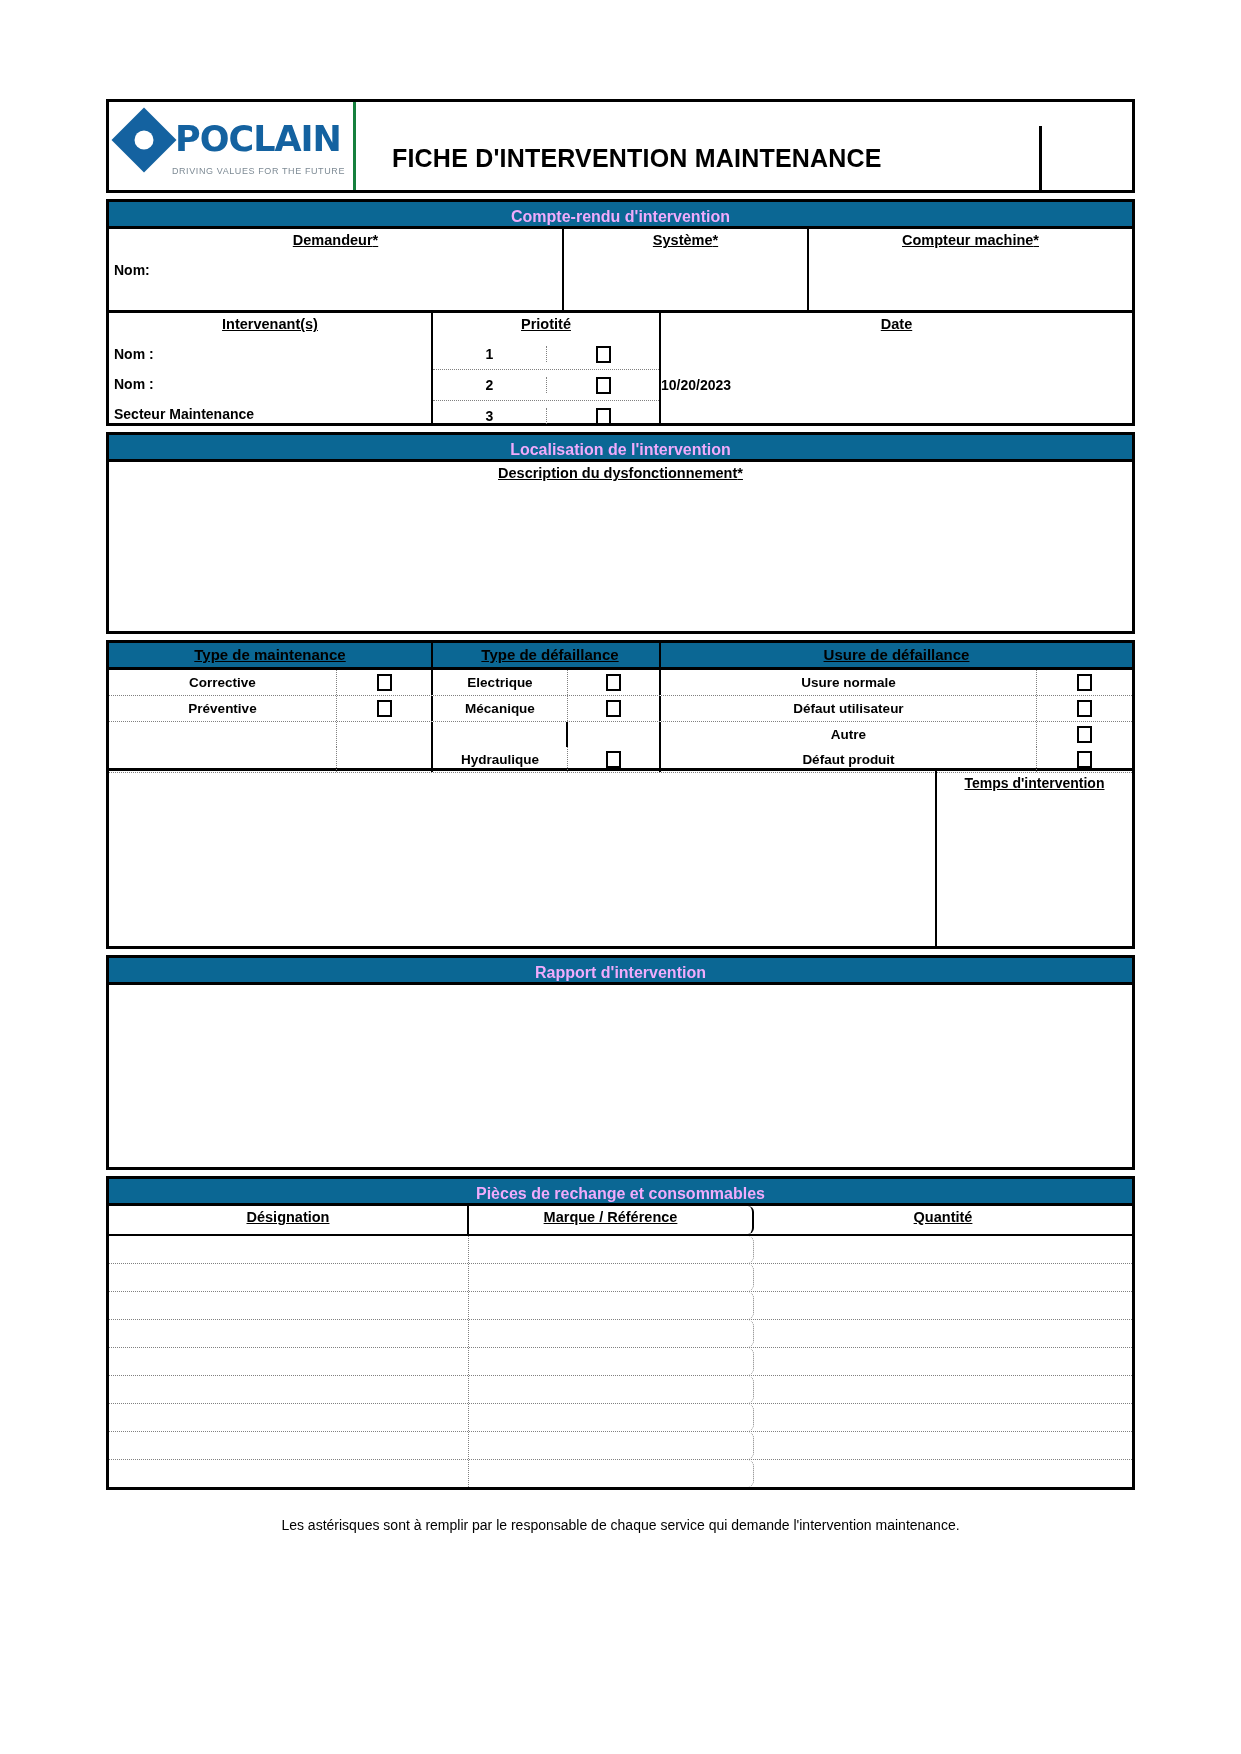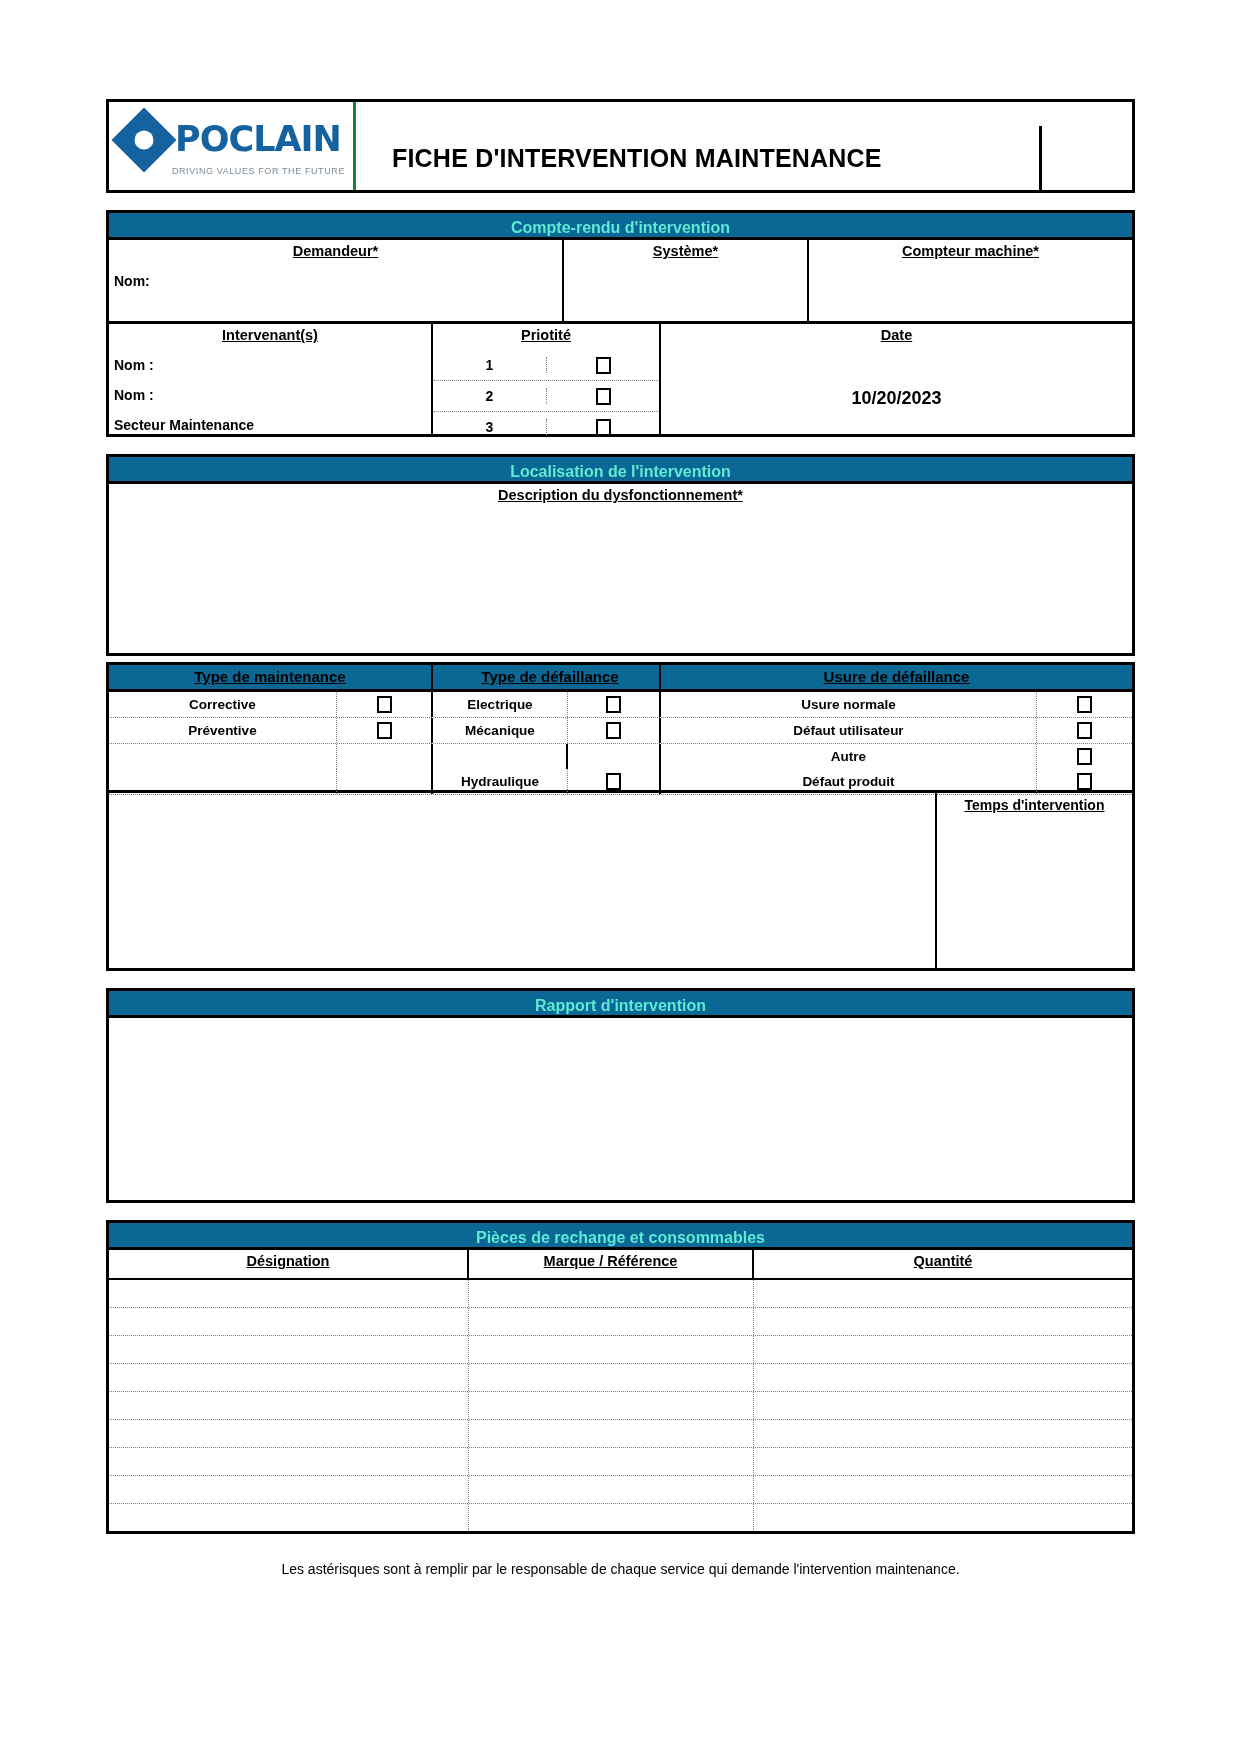--- a/index.html
+++ b/index.html
@@ -105,30 +105,30 @@
     letter-spacing: 0.2px;
   }
   .header-blank {
     width: 90px;
     box-sizing: border-box;
   }
 
   
   .band {
     background: #0b6794;
-    color: #5eead4;
+    color: #f0abfc;
     text-align: center;
     font-weight: bold;
     font-size: 16px;
     line-height: 30px;
     height: 30px;
     border: 3px solid #000;
     border-bottom-width: 3px;
     box-sizing: border-box;
-    margin-top: 17px;
+    margin-top: 6px;
   }
   .band u { text-decoration: underline; }
 
   
   .block {
     border-left: 3px solid #000;
     border-right: 3px solid #000;
     border-bottom: 3px solid #000;
     box-sizing: border-box;
   }
@@ -197,23 +197,23 @@
   }
   .chk {
     width: 15px;
     height: 17px;
     border: 2px solid #000;
     background: #fff;
     box-sizing: border-box;
     display: inline-block;
   }
   .date-val {
-    text-align: center;
-    font-weight: bold;
-    font-size: 18px;
+    text-align: left;
+    font-weight: bold;
+    font-size: 14px;
     padding-top: 38px;
   }
 
   
   .desc-block { height: 172px; }
 
   
   .triple-band {
     display: flex;
     margin-top: 6px;
@@ -265,21 +265,21 @@
     text-decoration: underline;
     padding-top: 4px;
   }
 
   
   .rapport-block { height: 185px; }
 
   
   .pieces-head { height: 28px; display: flex; }
   .pc1 { width: 360px; }
-  .pc2 { width: 285px; }
+  .pc2 { width: 285px; border-radius: 6px; }
   .pc3 { flex: 1 1 auto; }
   .pieces-row { height: 27px; display: flex; }
 
   
   .footer-note {
     text-align: center;
     font-size: 14px;
     font-weight: normal;
     margin-top: 27px;
   }

